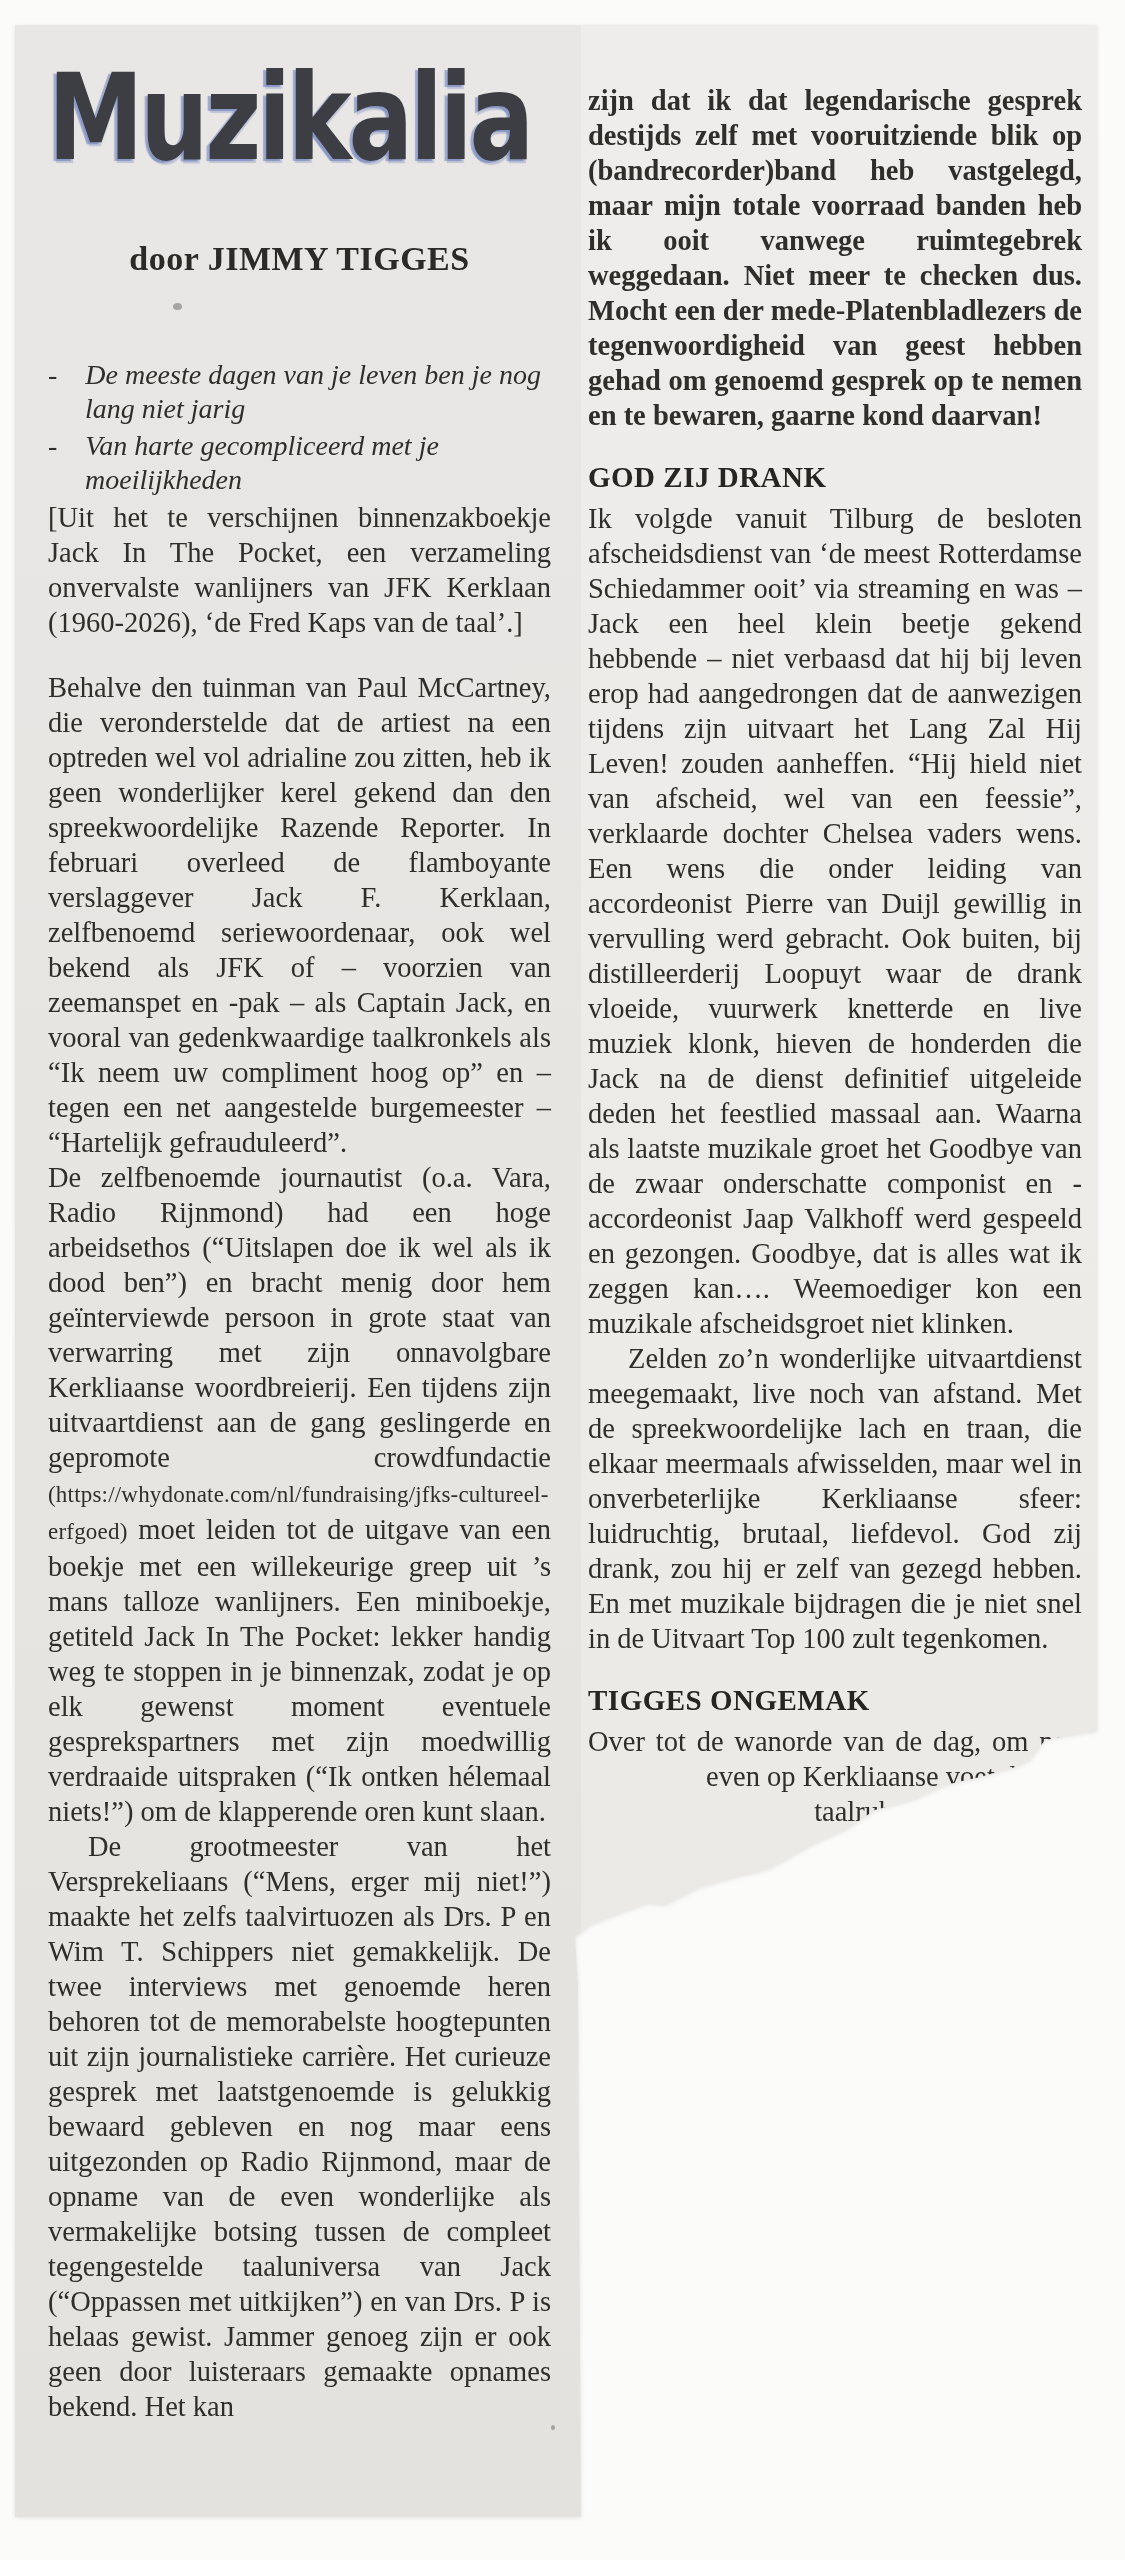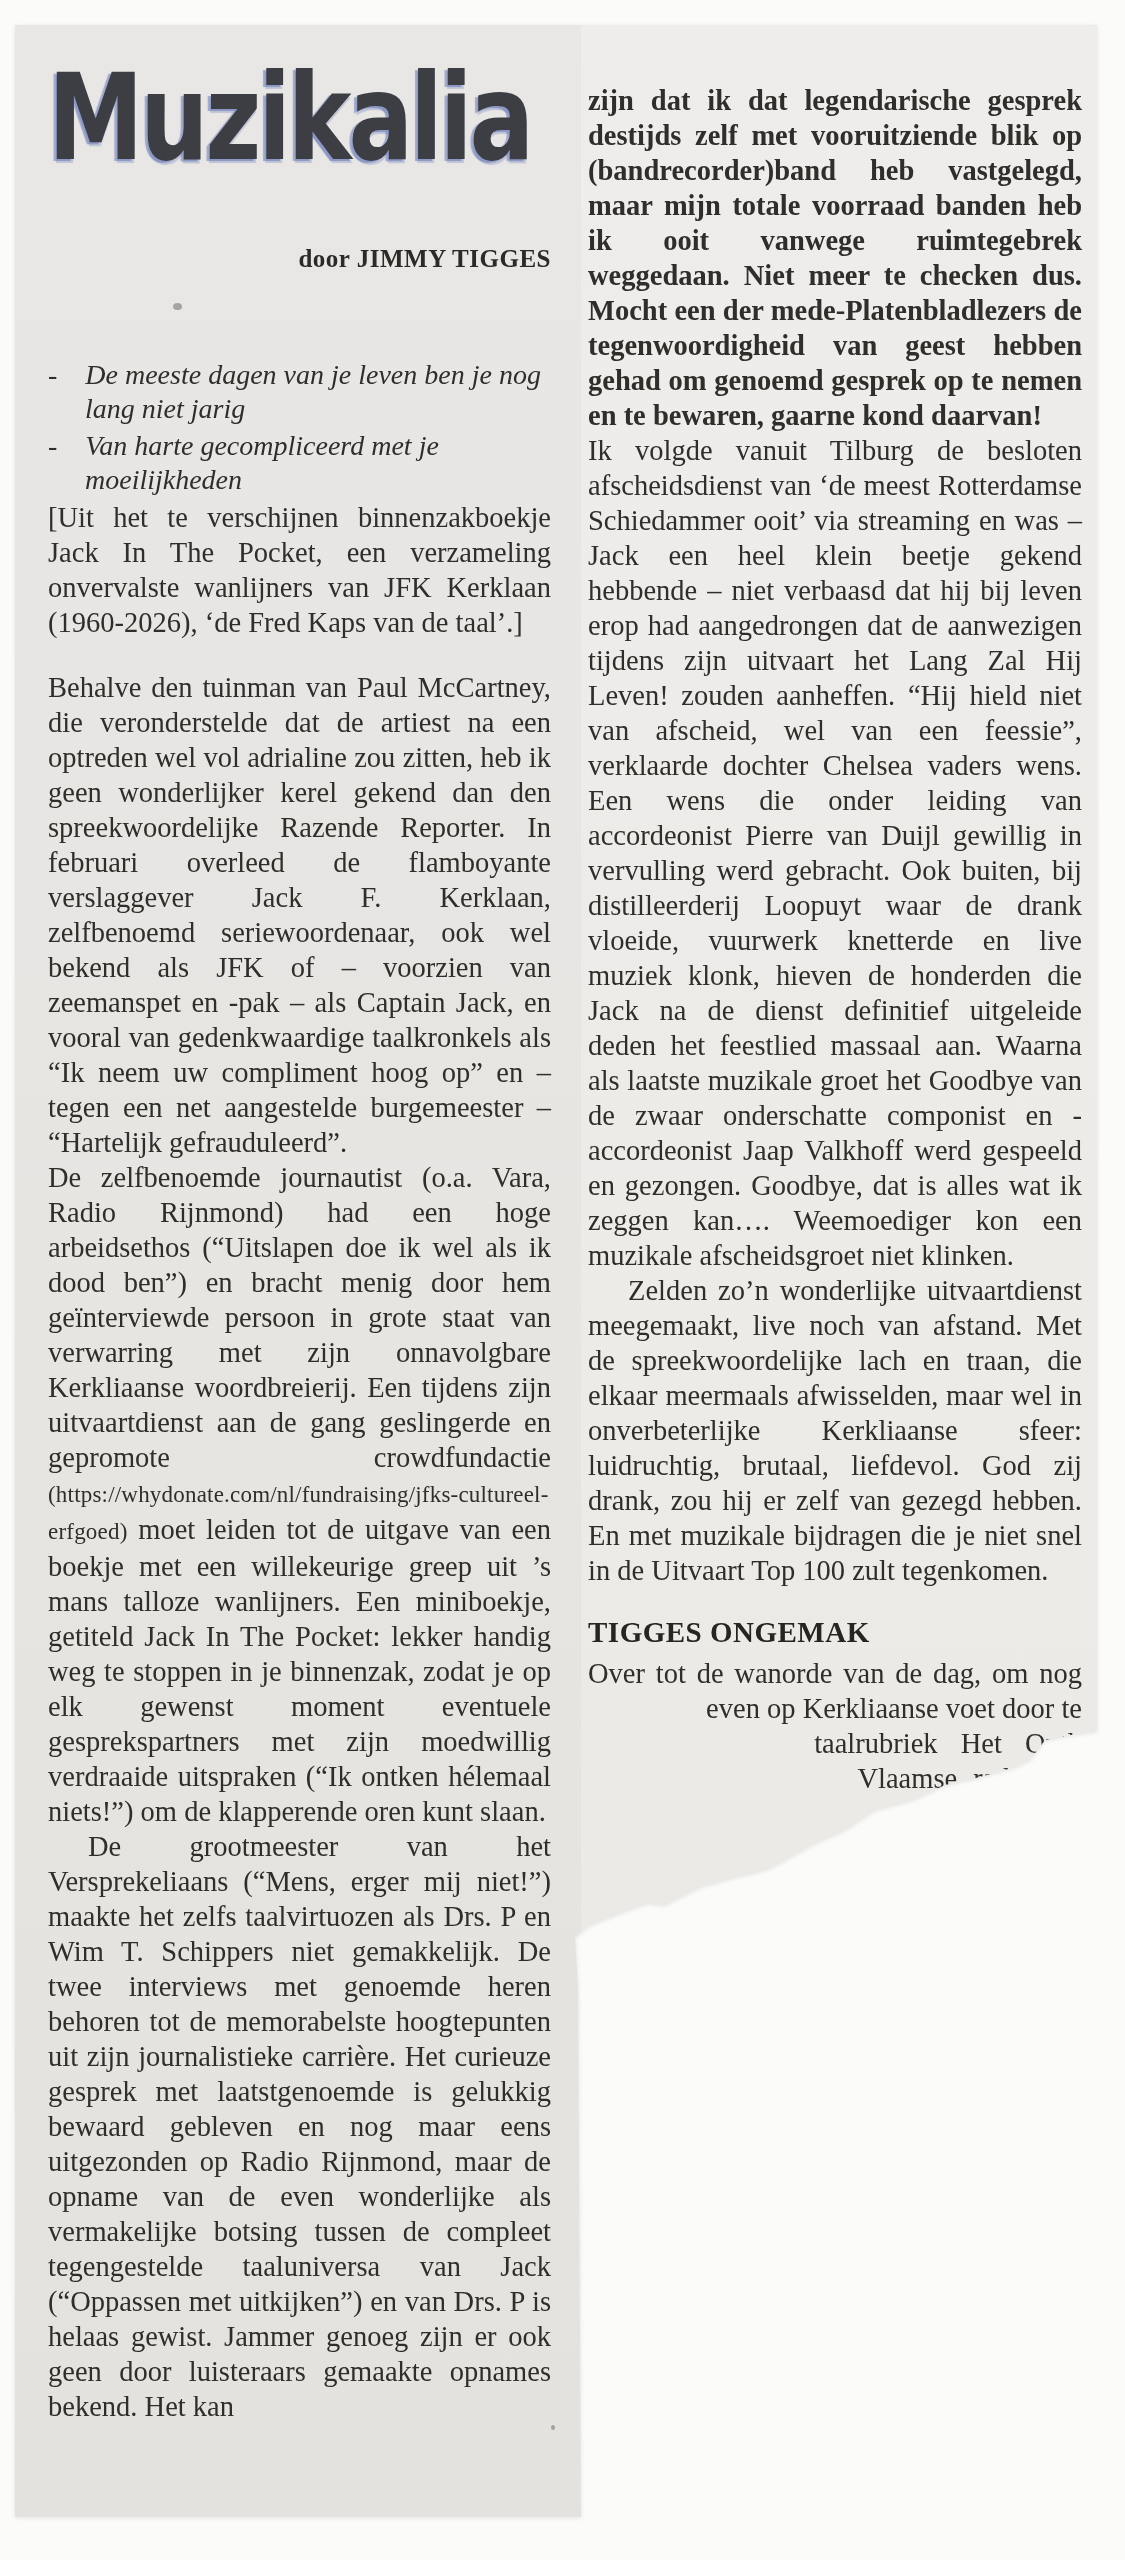--- a/index.html
+++ b/index.html
@@ -29,21 +29,21 @@
 
   .logo{
     margin:28px 0 0 0;
     font-family:"DejaVu Sans","Liberation Sans",sans-serif;
     font-weight:bold;font-size:120px;line-height:130px;
     letter-spacing:-4px;color:#3c3e44;
     transform:scaleX(.80);transform-origin:left center;
     text-shadow:-4px 2px 1px rgba(85,108,178,.50),-1px 4px 1px rgba(85,108,178,.28);
     white-space:nowrap;
   }
-  .byline{margin-top:58px;text-align:right;font-weight:bold;font-size:25px;
+  .byline{margin-top:58px;text-align:center;font-weight:bold;font-size:34px;
     letter-spacing:.5px;color:#2b2a27;}
   .quotes{margin-top:82px;font-style:italic;font-size:28px;line-height:34px;}
   .quotes div{padding-left:37px;text-indent:-37px;margin-bottom:3px;}
   .bracket{margin:20px 0 0 0;text-align:justify;}
   p.body{margin:30px 0 0 0;text-align:justify;}
   p.body.flush{margin-top:0;}
   p.body.indent{margin-top:0;text-indent:40px;}
   h2{margin:27px 0 7px 0;font-size:29px;line-height:34px;letter-spacing:.5px;
     color:#262522;font-weight:bold;}
   .col-right > p.first{margin-top:0;font-weight:bold;}
@@ -73,20 +73,21 @@
           <div>- Van harte gecompliceerd met je moeilijkheden</div>
         </div>
       <p class="bracket body flush"><span>[Uit het te verschijnen binnenzakboekje Jack In The Pocket, een verzameling onvervalste </span><span class="it">wanlijners</span><span> van JFK Kerklaan (1960-2026), ‘de Fred Kaps van de taal’.]</span></p>
       <p class="body"><span>Behalve den tuinman van Paul McCartney, die veronderstelde dat de artiest na een optreden wel vol </span><span class="it">adrialine</span><span> zou zitten, heb ik geen wonderlijker kerel gekend dan den spreekwoordelijke Razende Reporter. In februari overleed de flamboyante verslaggever Jack F. Kerklaan, zelfbenoemd </span><span class="it">seriewoordenaar</span><span>, ook wel bekend als JFK of – voorzien van zeemanspet en -pak – als Captain Jack, en vooral van gedenkwaardige taalkronkels als “Ik neem uw compliment hoog op” en – tegen een net aangestelde burgemeester – “Hartelijk gefrauduleerd”.</span></p>
       <p class="body flush"><span>De zelfbenoemde </span><span class="it">journautist</span><span> (o.a. Vara, Radio Rijnmond) had een hoge arbeidsethos (“Uitslapen doe ik wel als ik dood ben”) en bracht menig door hem geïnterviewde persoon in grote staat van verwarring met zijn onnavolgbare Kerkliaanse woordbreierij. Een tijdens zijn uitvaartdienst aan de gang geslingerde en gepromote crowdfundactie </span><span class="sm">(https://whydonate.com/nl/fundraising/jfks-cultureel-erfgoed)</span><span> moet leiden tot de uitgave van een boekje met een willekeurige greep uit ’s mans talloze </span><span class="it">wanlijners</span><span>. Een miniboekje, getiteld Jack In The Pocket: lekker handig weg te stoppen in je binnenzak, zodat je op elk gewenst moment eventuele gesprekspartners met zijn moedwillig verdraaide uitspraken (“Ik ontken hélemaal niets!”) om de klapperende oren kunt slaan.</span></p>
       <p class="body indent"><span>De grootmeester van het Versprekeliaans (“Mens, erger mij niet!”) maakte het zelfs taalvirtuozen als Drs. P en Wim T. Schippers niet gemakkelijk. De twee interviews met genoemde heren behoren tot de memorabelste hoogtepunten uit zijn journalistieke carrière. Het curieuze gesprek met laatstgenoemde is gelukkig bewaard gebleven en nog maar eens uitgezonden op Radio Rijnmond, maar de opname van de even wonderlijke als vermakelijke botsing tussen de compleet tegengestelde taaluniversa van Jack (“Oppassen met uitkijken”) en van Drs. P is helaas gewist. Jammer genoeg zijn er ook geen door luisteraars gemaakte opnames bekend. Het kan</span></p>
     </div>
 
     <div class="col col-right">
       <p class="body first"><span>zijn dat ik dat legendarische gesprek destijds zelf met vooruitziende blik op (bandrecorder)band heb vastgelegd, maar mijn totale voorraad banden heb ik ooit vanwege ruimtegebrek weggedaan. Niet meer te checken dus. Mocht een der mede-Platenbladlezers de tegenwoordigheid van geest hebben gehad om genoemd gesprek op te nemen en te bewaren, gaarne kond daarvan!</span></p>
+      <h2>GOD ZIJ DRANK</h2>
       <p class="body flush"><span>Ik volgde vanuit Tilburg de besloten afscheidsdienst van ‘de meest Rotterdamse Schiedammer ooit’ via streaming en was – Jack een heel klein beetje gekend hebbende – niet verbaasd dat hij bij leven erop had aangedrongen dat de aanwezigen tijdens zijn uitvaart het Lang Zal Hij Leven! zouden aanheffen. “Hij hield niet van afscheid, wel van een feessie”, verklaarde dochter Chelsea vaders wens. Een wens die onder leiding van accordeonist Pierre van Duijl gewillig in vervulling werd gebracht. Ook buiten, bij distilleerderij Loopuyt waar de drank vloeide, vuurwerk knetterde en live muziek klonk, hieven de honderden die Jack na de dienst definitief uitgeleide deden het feestlied massaal aan. Waarna als laatste muzikale groet het Goodbye van de zwaar onderschatte componist en -accordeonist Jaap Valkhoff werd gespeeld en gezongen. </span><span class="it">Goodbye, dat is alles wat ik zeggen kan….</span><span> Weemoediger kon een muzikale afscheidsgroet niet klinken.</span></p>
       <p class="body indent"><span>Zelden zo’n wonderlijke uitvaartdienst meegemaakt, live noch van afstand. Met de spreekwoordelijke lach en traan, die elkaar meermaals afwisselden, maar wel in onverbeterlijke Kerkliaanse sfeer: luidruchtig, brutaal, liefdevol. God zij drank, zou hij er zelf van gezegd hebben. En met muzikale bijdragen die je niet snel in de Uitvaart Top 100 zult tegenkomen.</span></p>
       <h2>TIGGES ONGEMAK</h2>
       <div class="torn body">
           <div>Over tot de wanorde van de dag, om nog</div>
           <div>even op Kerkliaanse voet door te</div>
           <div>taalrubriek Het Onth</div>
           <div>Vlaamse radio, de</div>
           <div>een aan muzi</div>
           <div>luiste</div>

